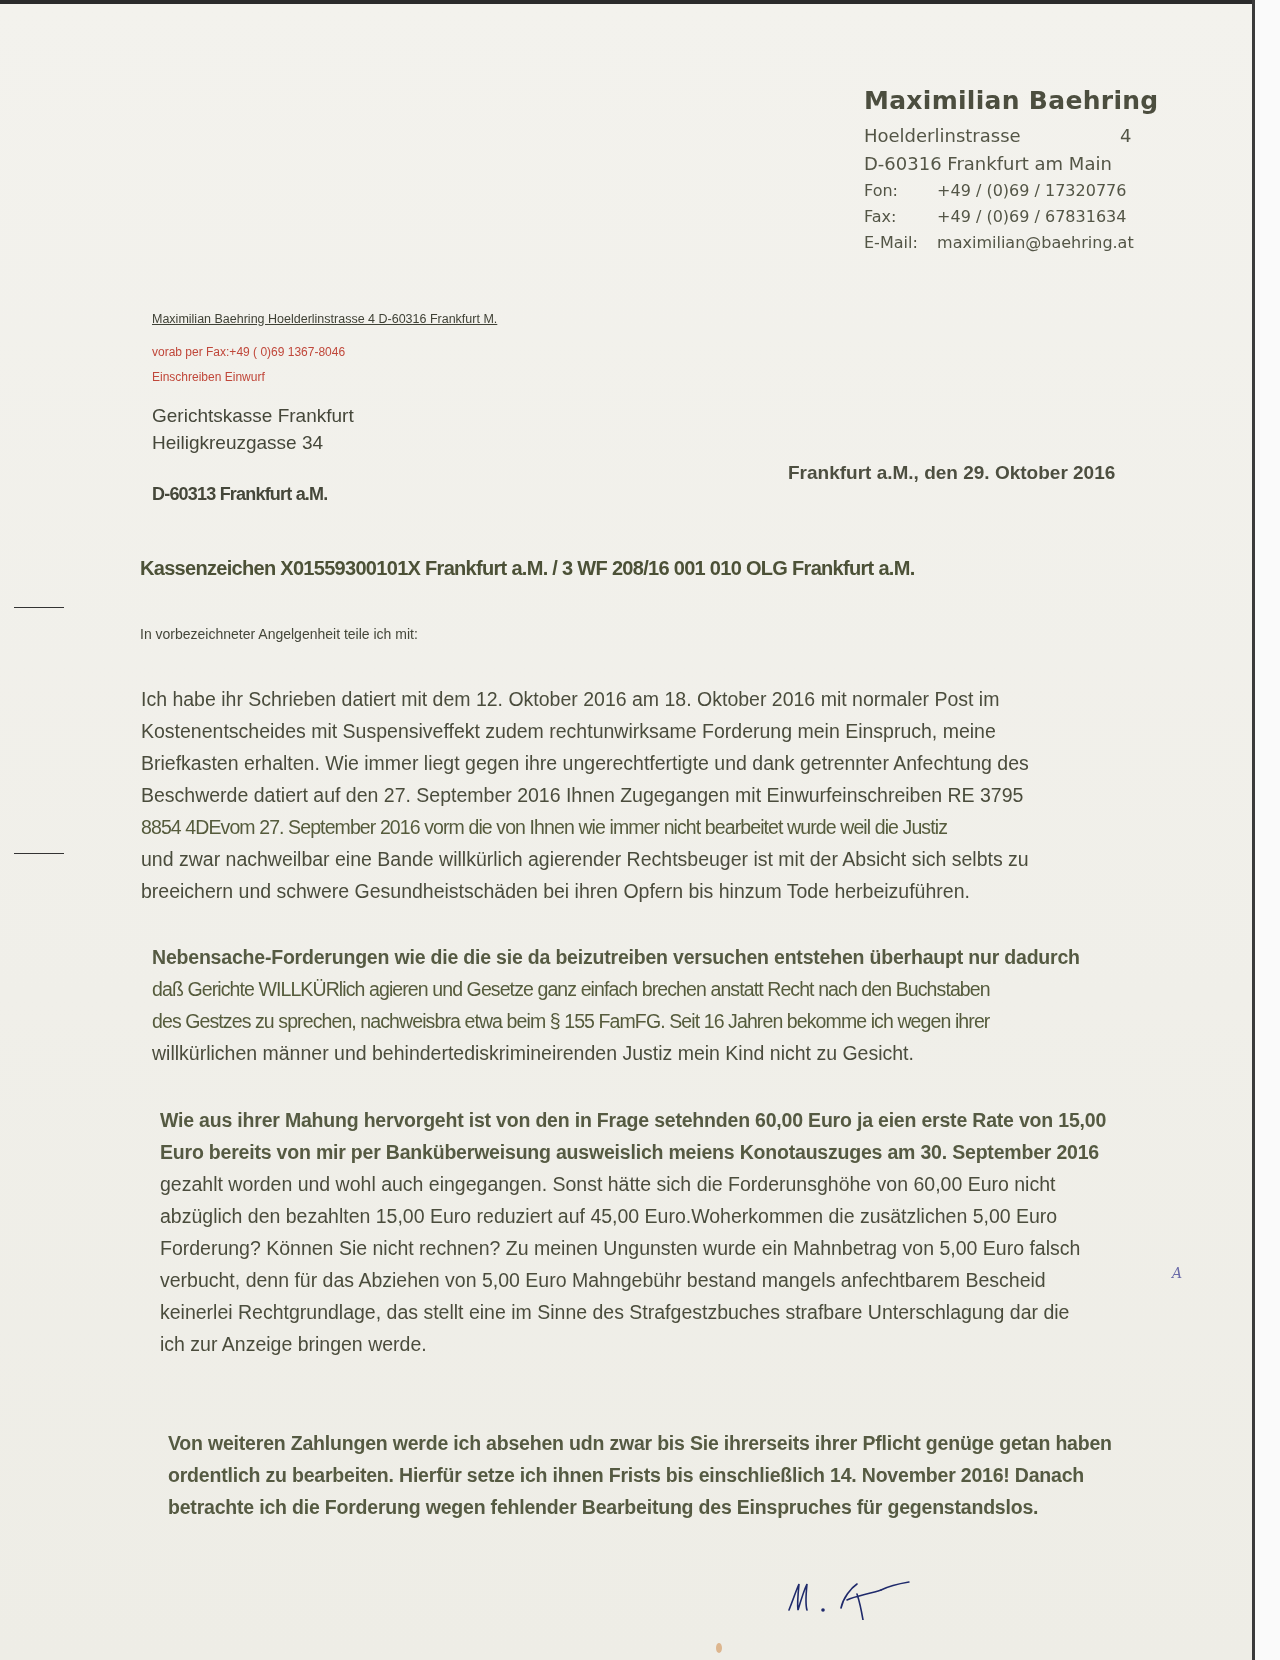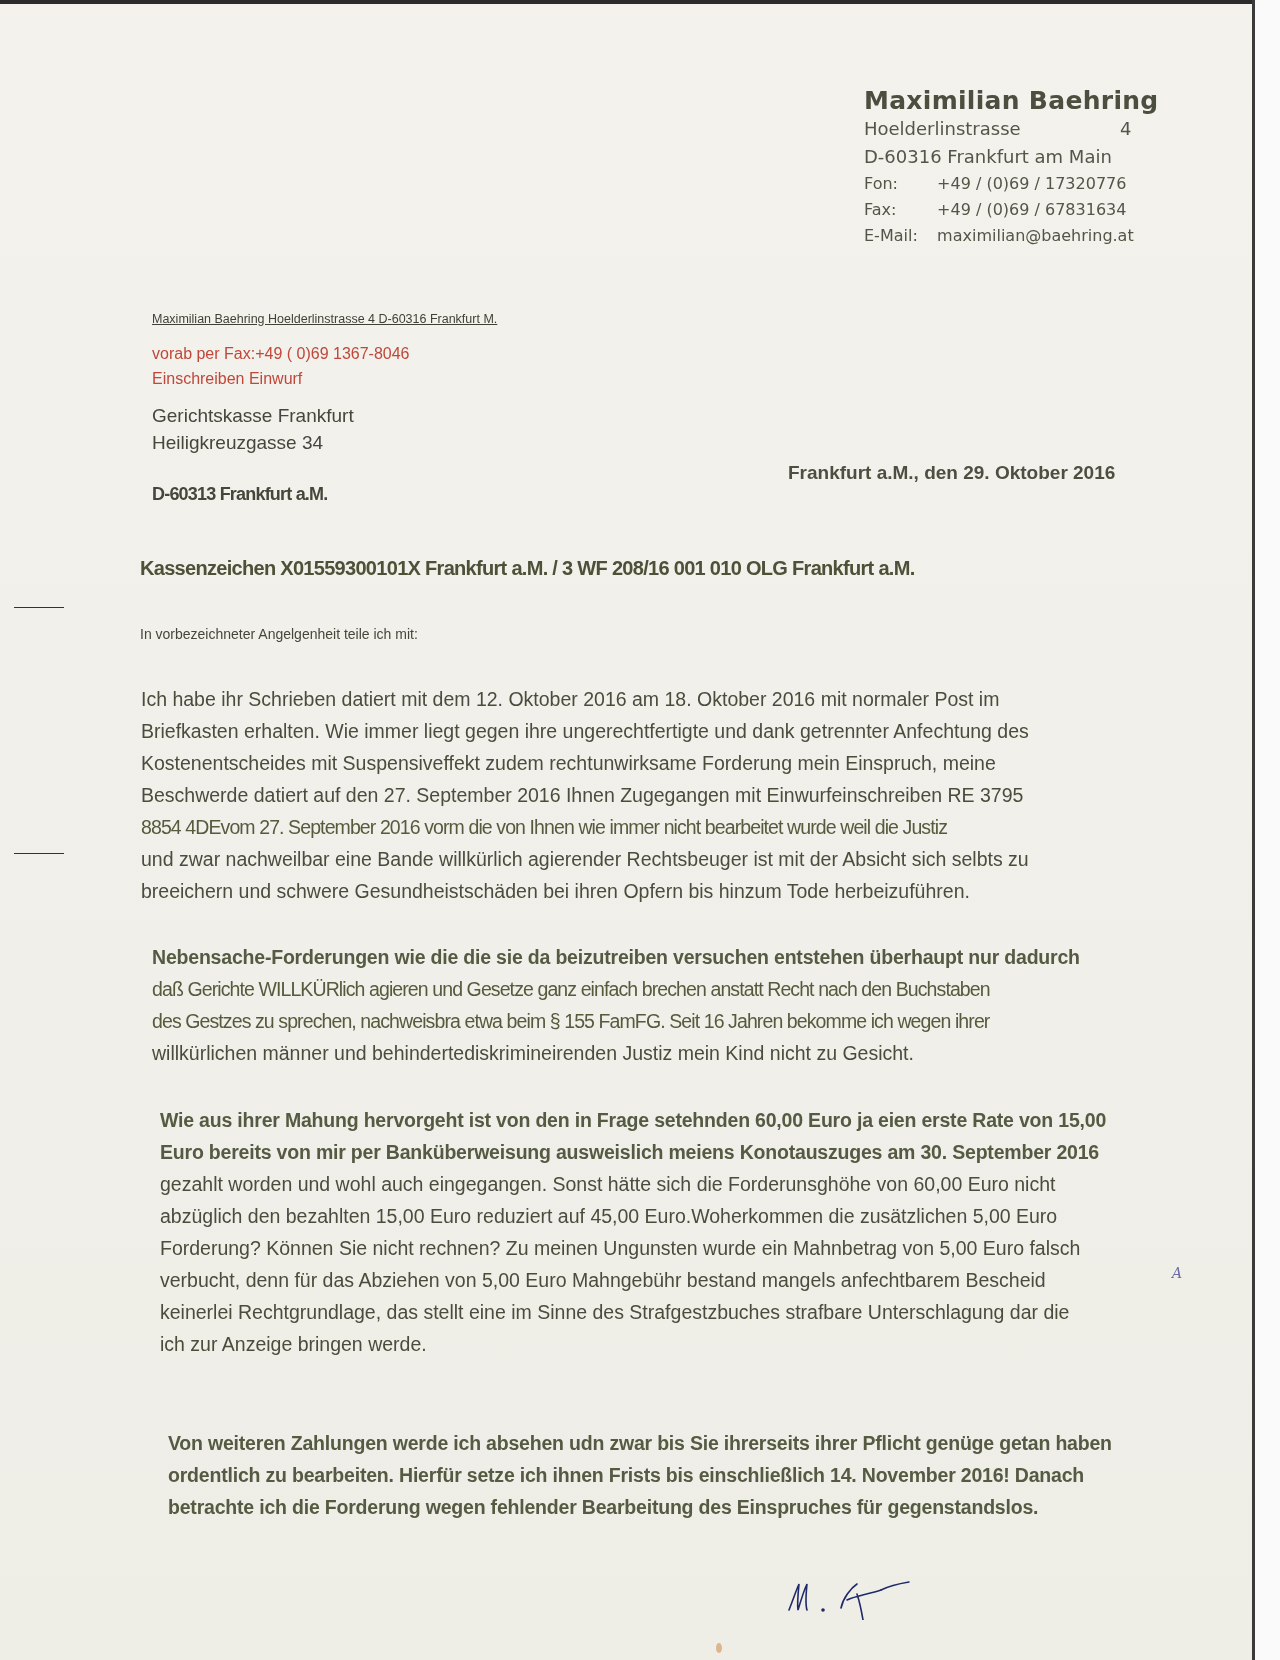--- a/index.html
+++ b/index.html
@@ -12,28 +12,28 @@
   }
   .page {
     position: absolute; left: 0; top: 0; width: 1252px; height: 1660px;
     background: linear-gradient(180deg, #f3f2ed 0%, #f0efe9 60%, #eeede6 100%);
   }
   .top-edge { position: absolute; left: 0; top: 0; width: 1252px; height: 4px; background: #2b2b2b; }
   .right-edge { position: absolute; right: 0; top: 0; width: 28px; height: 1660px; background: #fafafa; border-left: 3px solid #3a3a3a; box-sizing: border-box; }
   .fold-mark { position: absolute; left: 14px; width: 50px; height: 1px; background: #333; }
 
   .sender { position: absolute; left: 864px; top: 86px; color: #535546; }
-  .sender .name { font-size: 25px; font-weight: bold; letter-spacing: 0.3px; color: #4c4e3f; }
+  .sender .name { font-size: 25px; font-weight: bold; letter-spacing: 0.3px; margin-bottom: 7px; color: #4c4e3f; }
   .sender .row { font-size: 18px; line-height: 28px; white-space: nowrap; }
   .sender .row.small { font-size: 16px; line-height: 26px; }
   .sender .lbl { display: inline-block; width: 68px; }
   .sender .num { position: absolute; left: 256px; }
 
   .return-line { position: absolute; left: 152px; top: 312px; font-size: 12.5px; text-decoration: underline; color: #3f4135; font-family: "Liberation Sans", sans-serif; }
-  .red { color: #c0473a; font-family: "Liberation Sans", sans-serif; font-size: 16px; position: absolute; left: 152px; }
+  .red { color: #c0473a; font-family: "Liberation Sans", sans-serif; font-size: 12px; position: absolute; left: 152px; }
   .recipient { position: absolute; left: 152px; font-family: "Liberation Sans", sans-serif; font-size: 19px; color: #45473a; }
   .recipient-city { position: absolute; left: 152px; top: 484px; font-family: "Liberation Sans", sans-serif; font-size: 18px; font-weight: bold; color: #45473a; letter-spacing: -0.8px; }
 
   .date { position: absolute; left: 788px; top: 462px; font-family: "Liberation Sans", sans-serif; font-size: 19px; font-weight: bold; color: #4d4f40; }
   .subject { position: absolute; left: 140px; top: 557px; font-family: "Liberation Sans", sans-serif; font-size: 20px; font-weight: bold; color: #4c5137; letter-spacing: -0.7px; white-space: nowrap; }
   .intro { position: absolute; left: 140px; top: 626px; font-family: "Liberation Sans", sans-serif; font-size: 14px; color: #45473a; }
 
   .para { position: absolute; font-family: "Liberation Sans", sans-serif; font-size: 19.5px; color: #4a4c3c; }
   .para .line { display: block; white-space: nowrap; height: 32px; line-height: 32px; }
   .para .line.b { font-weight: normal; letter-spacing: -0.9px; color: #555b3c; }
@@ -81,22 +81,22 @@
   <div class="recipient-city">D-60313 Frankfurt a.M.</div>
 
   <div class="date">Frankfurt a.M., den 29. Oktober 2016</div>
 
   <div class="subject">Kassenzeichen X01559300101X Frankfurt a.M. /  3 WF 208/16 001 010 OLG Frankfurt a.M.</div>
 
   <div class="intro">In vorbezeichneter Angelgenheit teile ich mit:</div>
 
   <div class="para" style="left:141px; top:683px">
     <span class="line">Ich habe ihr Schrieben datiert mit dem 12. Oktober 2016 am 18. Oktober 2016 mit normaler Post im</span>
+    <span class="line">Kostenentscheides mit Suspensiveffekt zudem rechtunwirksame  Forderung mein Einspruch, meine</span>
     <span class="line">Briefkasten erhalten. Wie immer liegt gegen ihre ungerechtfertigte und dank getrennter Anfechtung des</span>
-    <span class="line">Kostenentscheides mit Suspensiveffekt zudem rechtunwirksame  Forderung mein Einspruch, meine</span>
     <span class="line">Beschwerde datiert auf den 27. September 2016 Ihnen Zugegangen mit Einwurfeinschreiben  RE 3795</span>
     <span class="line b">8854 4DEvom 27. September 2016 vorm die von Ihnen wie immer nicht bearbeitet wurde weil die Justiz</span>
     <span class="line">und zwar nachweilbar eine Bande willkürlich agierender Rechtsbeuger ist mit der Absicht sich selbts zu</span>
     <span class="line">breeichern und schwere Gesundheistschäden bei ihren Opfern bis hinzum Tode herbeizuführen.</span>
   </div>
 
   <div class="para" style="left:152px; top:941px">
     <span class="line m">Nebensache-Forderungen wie die die sie da beizutreiben versuchen entstehen überhaupt nur dadurch</span>
     <span class="line b">daß Gerichte WILLKÜRlich agieren und Gesetze ganz einfach brechen anstatt Recht nach den Buchstaben</span>
     <span class="line b">des Gestzes zu sprechen, nachweisbra etwa beim § 155 FamFG. Seit 16 Jahren bekomme ich wegen ihrer</span>

